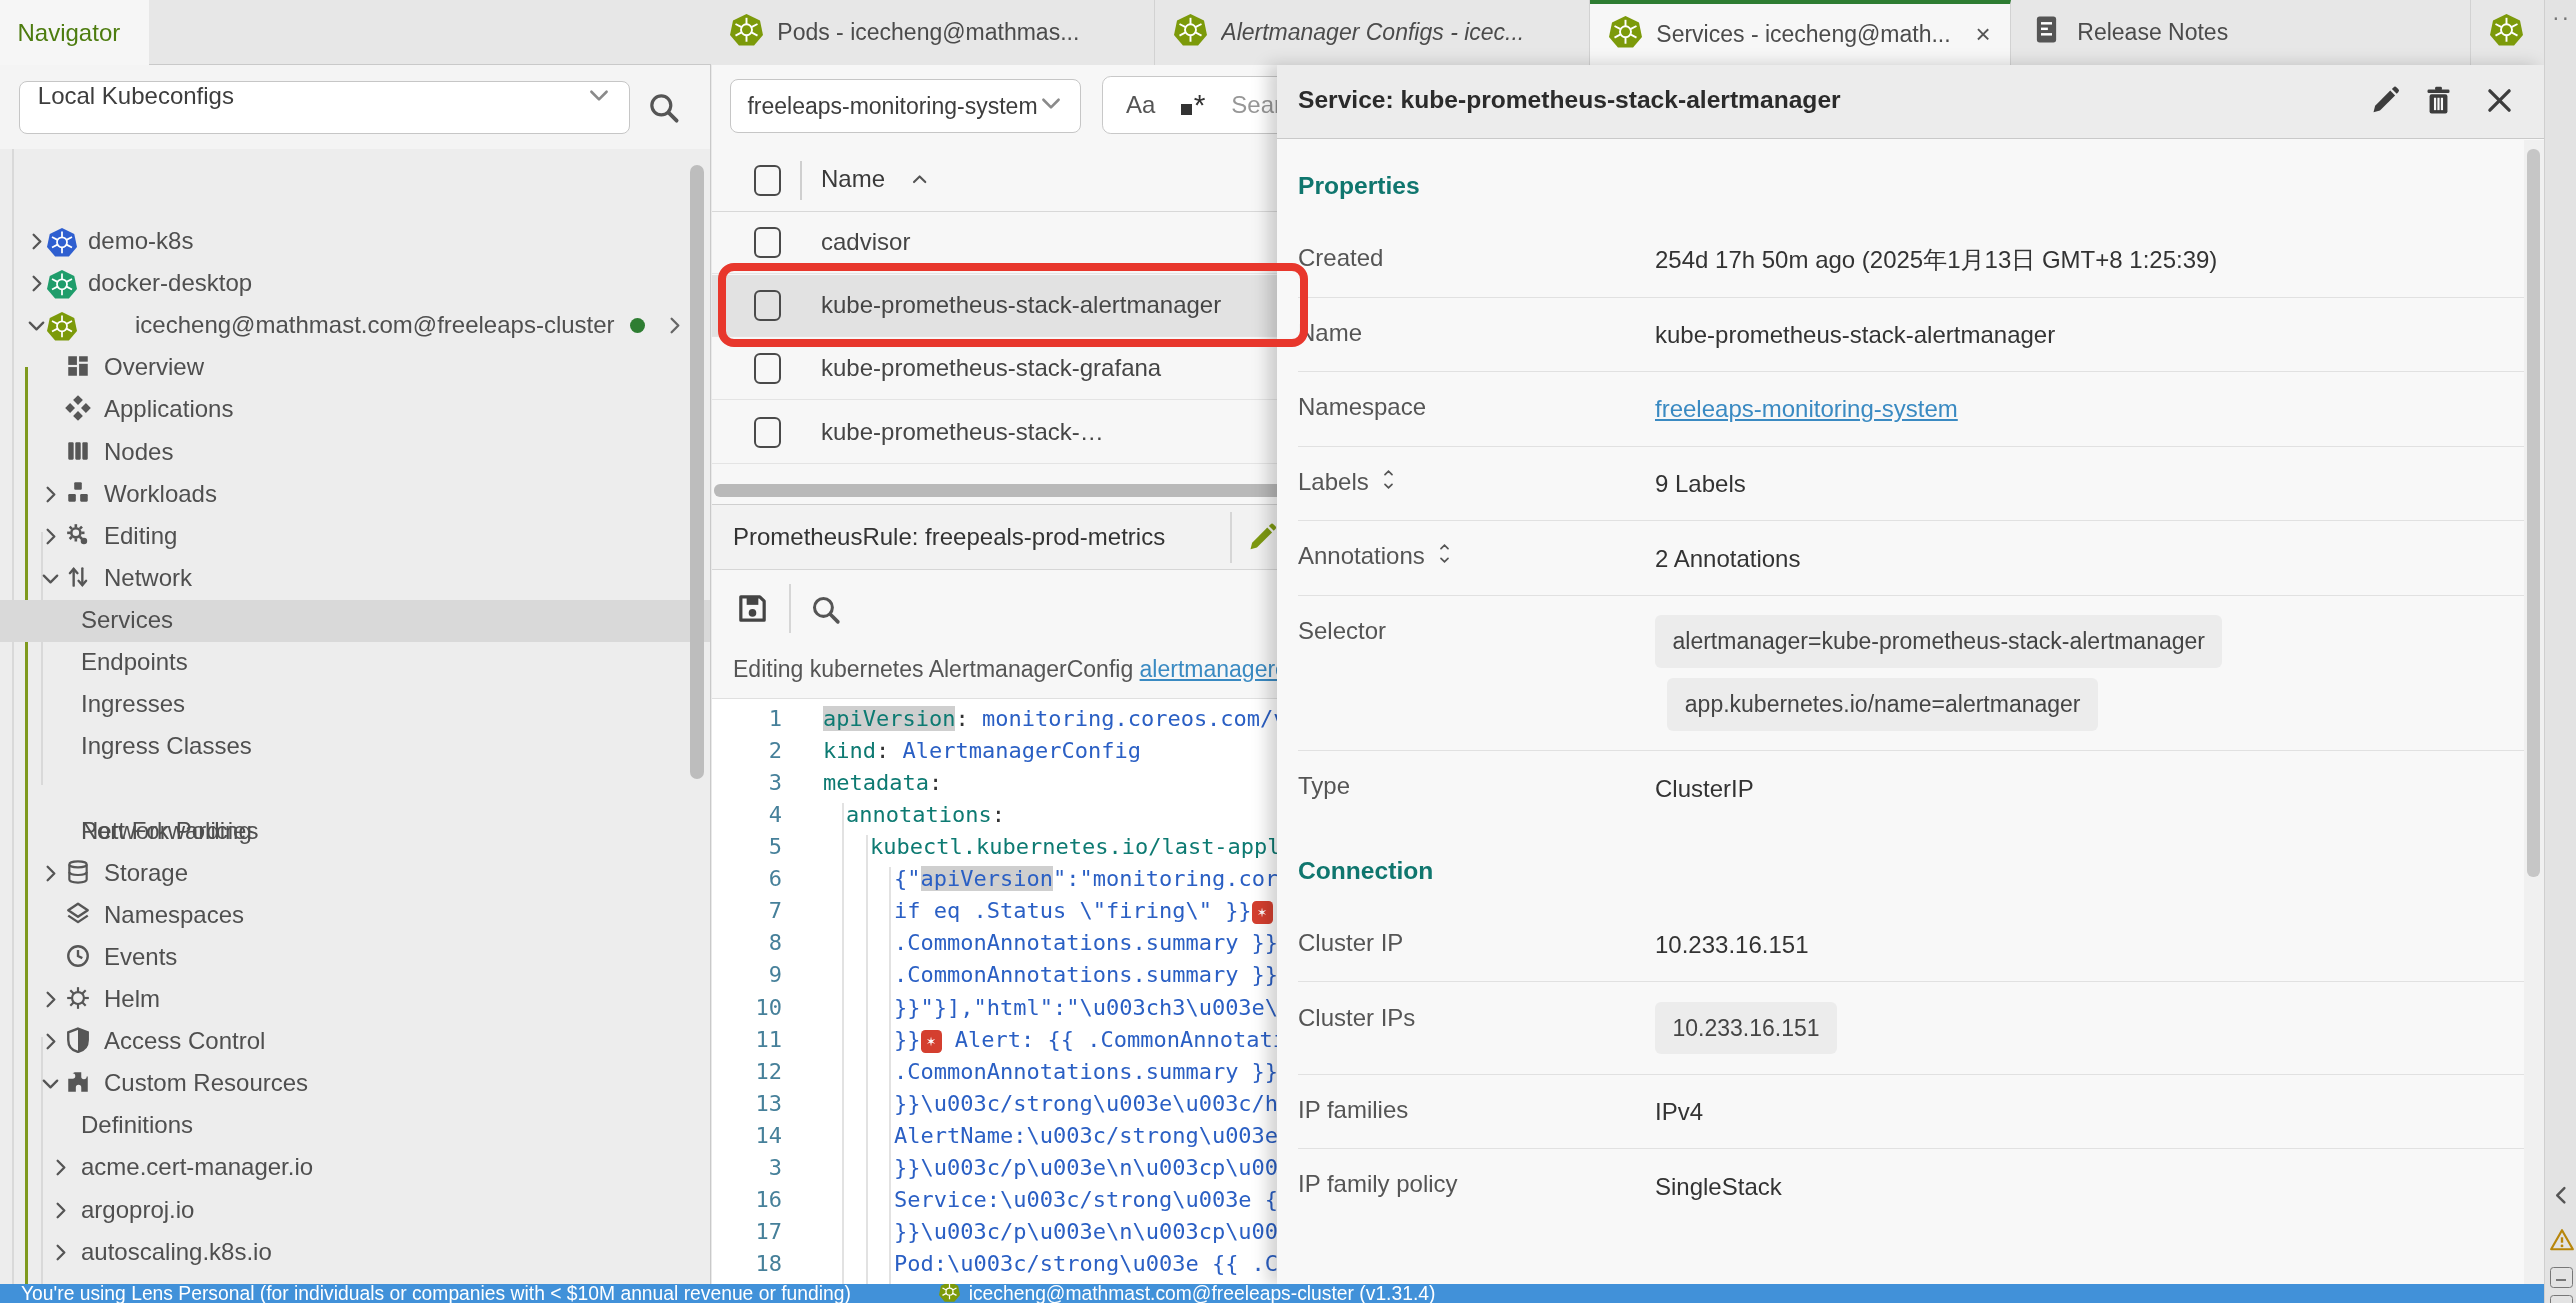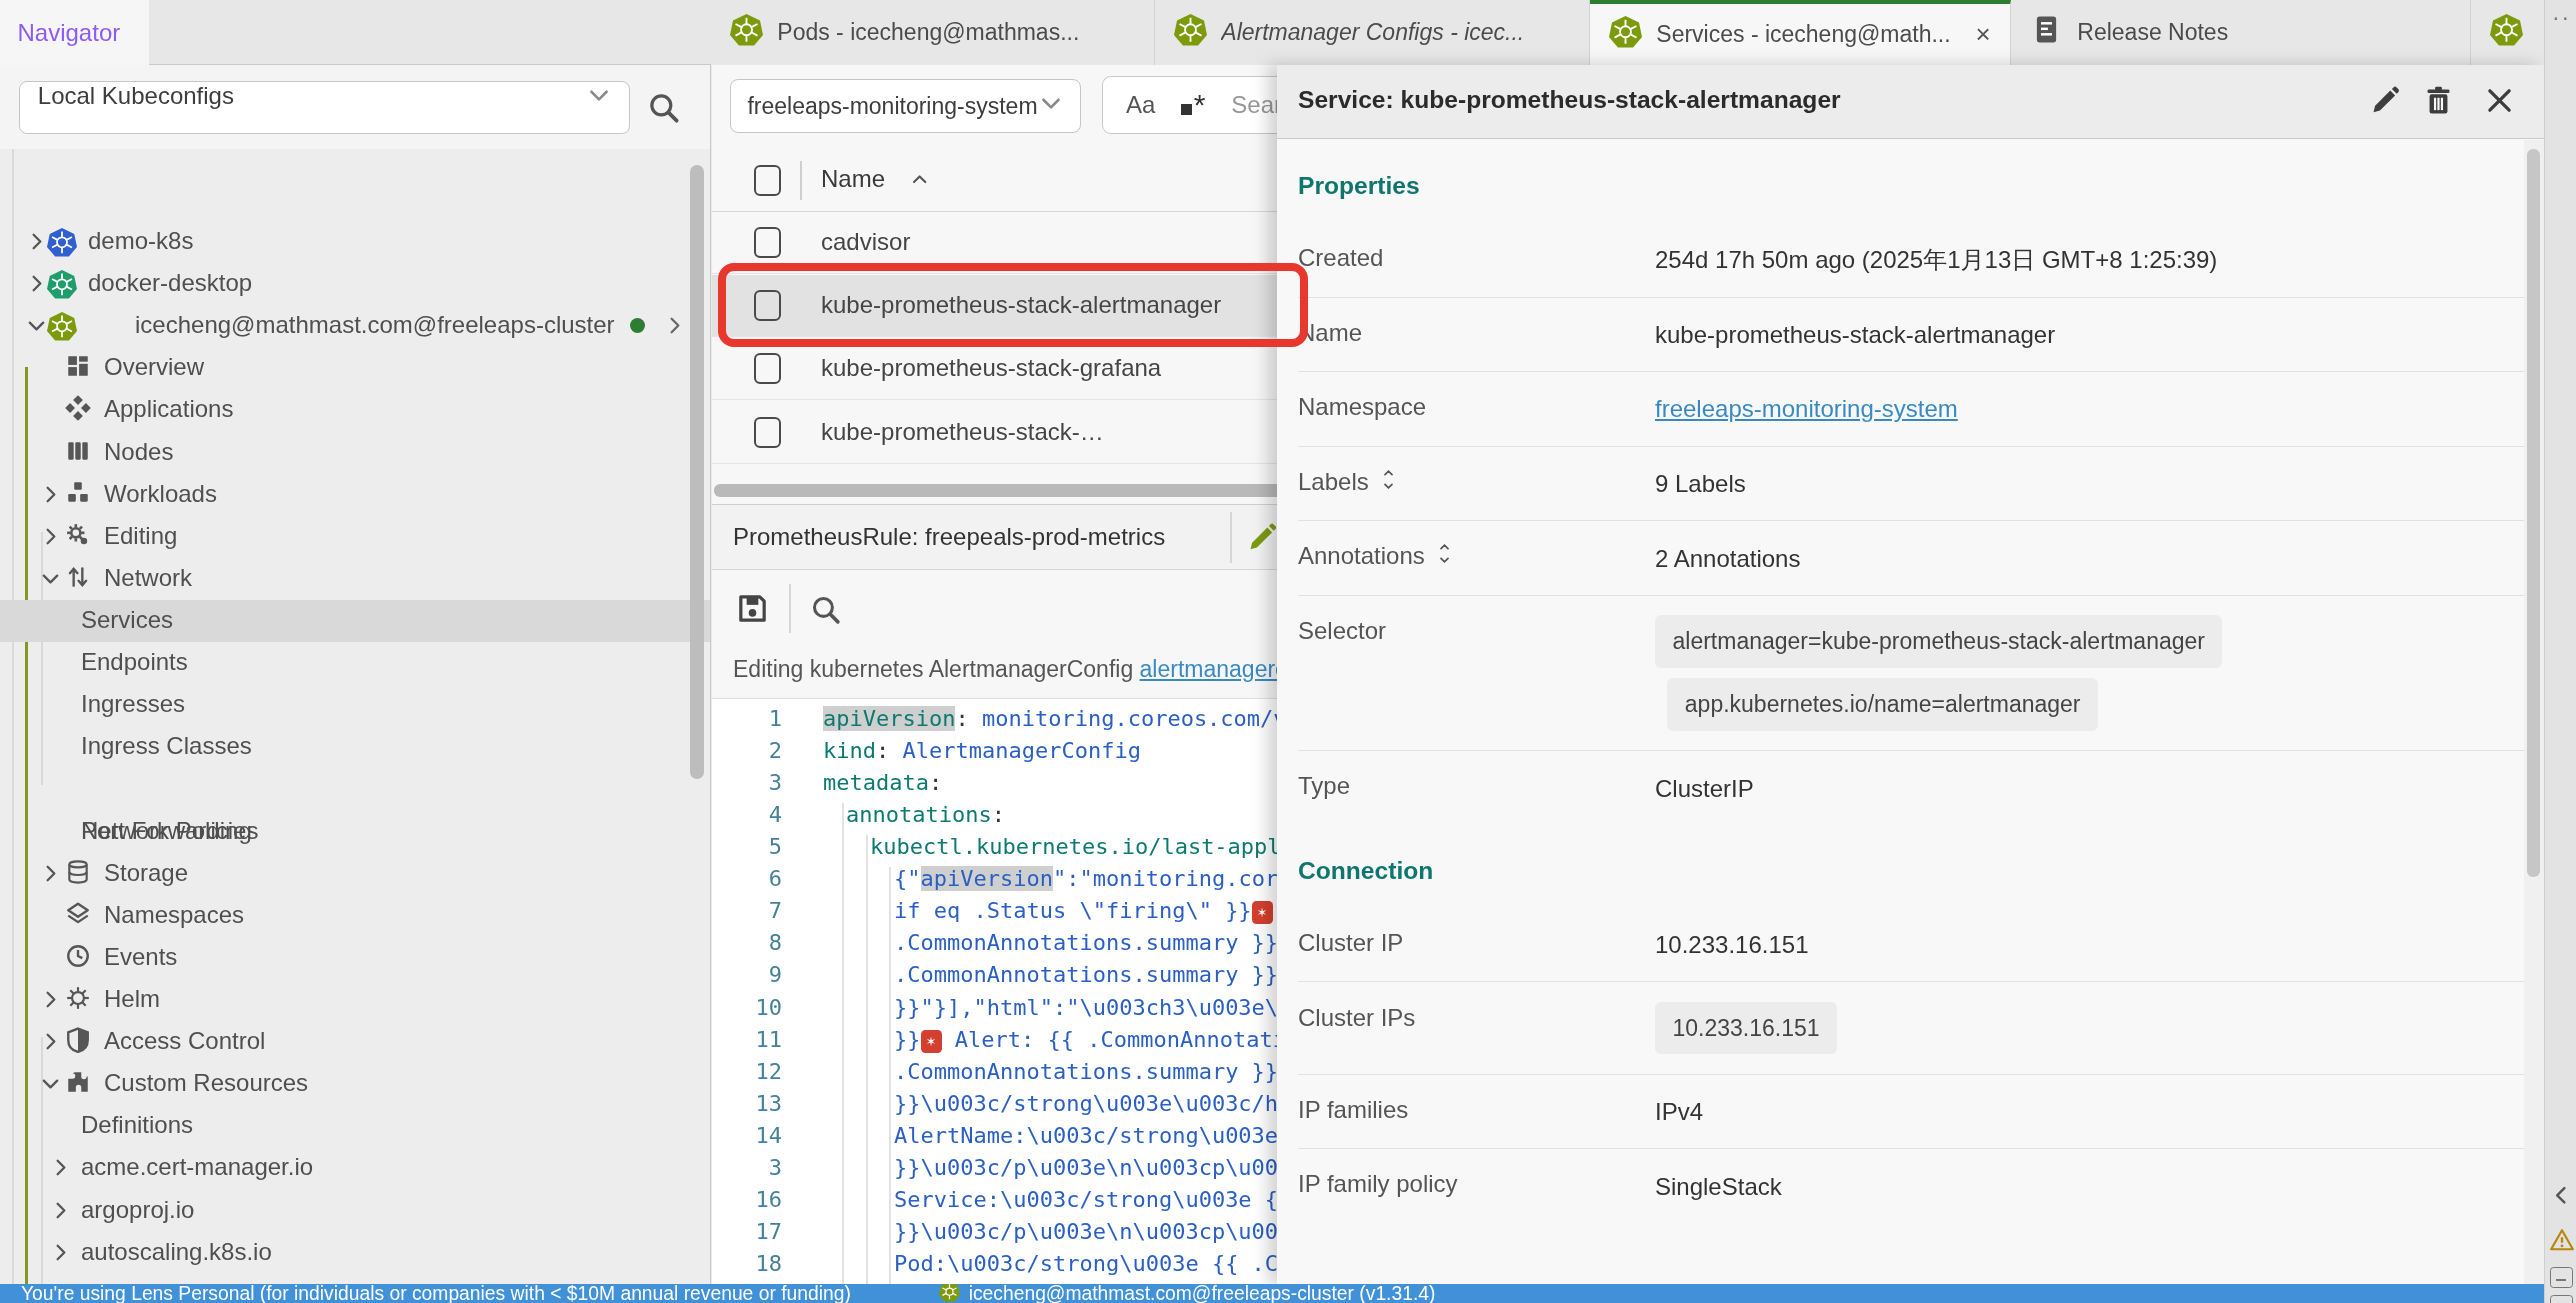--- a/index.html
+++ b/index.html
@@ -2,21 +2,21 @@
 <html style="font-size:14px"><head>
 <meta charset="utf-8">
 <style>
   * { margin:0; padding:0; box-sizing:border-box; }
   html,body { width:2576px; height:1304px; overflow:hidden; }
   body { font-family:"Liberation Sans", sans-serif; background:#e9e9e9; position:relative; color:#444; }
   .abs { position:absolute; }
 
   
   #tabbar { left:0; top:0; width:2576px; height:65px; background:#e7e7e7; border-bottom:1.8px solid #c9c9c9; z-index:20; }
-  #navigator-tab { left:0; top:0; width:149px; height:65px; background:#f6f6f6; display:flex; align-items:center; padding-left:17.5px; font-size:24px; color:#8b5cf6; }
+  #navigator-tab { left:0; top:0; width:149px; height:65px; background:#f6f6f6; display:flex; align-items:center; padding-left:17.5px; font-size:24px; color:#4d7c0f; }
   .tab { top:0; height:65px; display:flex; align-items:center; gap:14px; padding:0 19.3px; border-right:0.9px solid #d2d2d2; font-size:23px; color:#4b4b4b; background:#e7e7e7; overflow:hidden; white-space:nowrap; }
   .tab.active { background:#f7f7f7; border-top:4.4px solid #2e7d32; }
   .tab .tab-label { overflow:hidden; text-overflow:ellipsis; flex:1; }
   .tab .close-x { font-size:26px; color:#555; margin-left:5.3px; }
   .tab.italic .tab-label { font-style:italic; }
 
   
   #sidebar { left:0; top:65px; width:711px; height:1220px; background:#ededed; border-right:1.8px solid #c9c9c9; z-index:10; overflow:hidden; }
   #sidebar-filter-row { left:0; top:0; width:711px; height:84px; background:#f4f4f4; }
   #kubeconfig-select { left:19.3px; top:16px; width:611px; height:53px; background:#fff; border:1.8px solid #c6c6c6; border-radius:8px; display:flex; align-items:flex-start; padding:0 17.5px; font-size:24px; color:#3d3d3d; }

